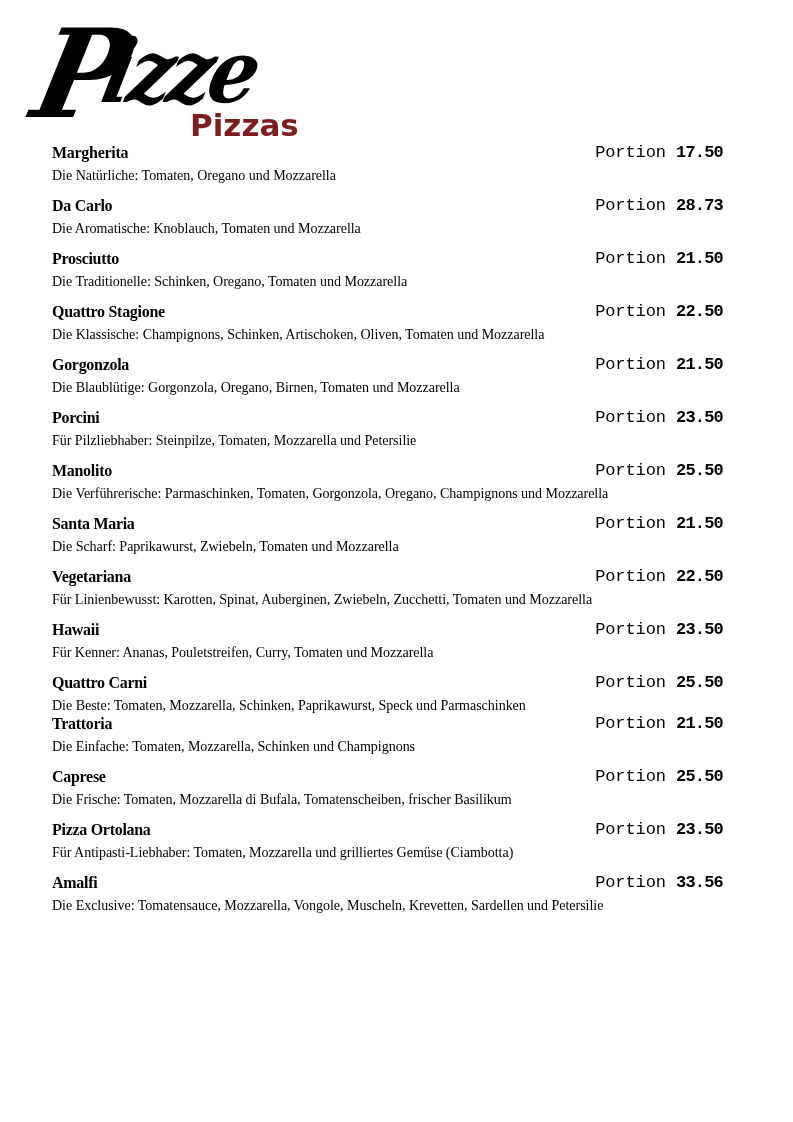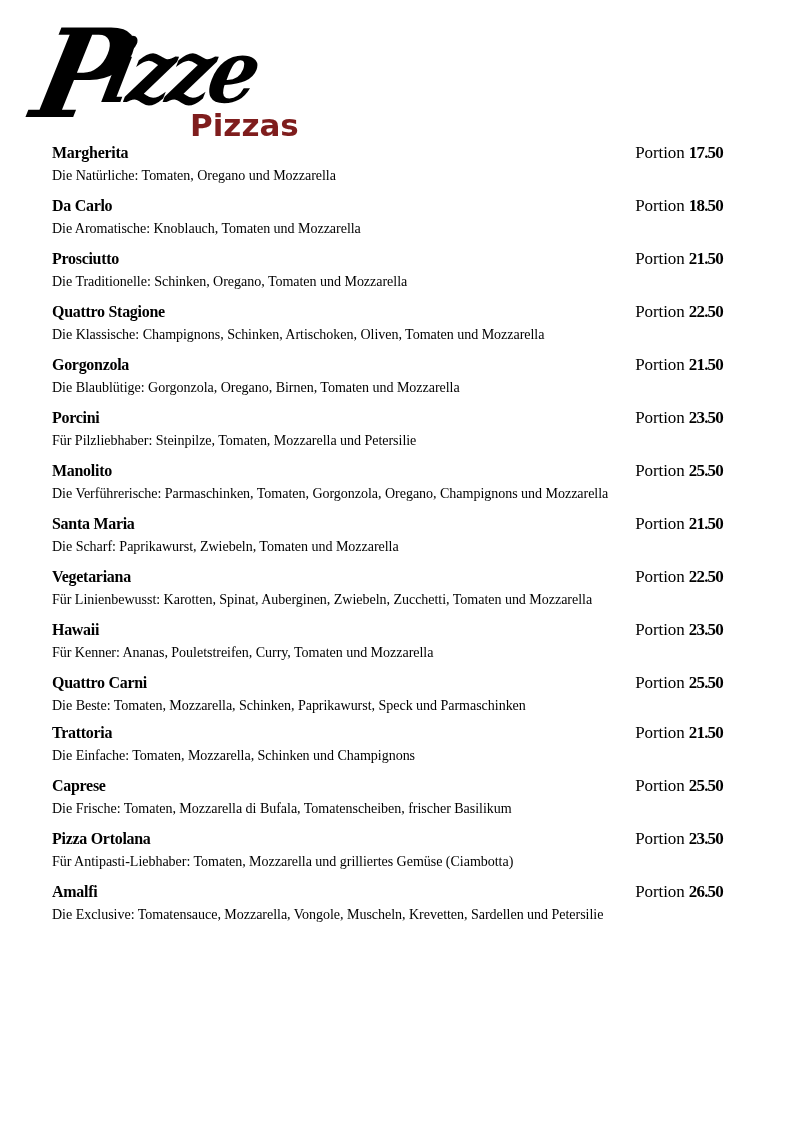--- a/index.html
+++ b/index.html
@@ -93,21 +93,21 @@
     font-family: "Liberation Serif", "DejaVu Serif", serif;
     font-weight: 700;
     font-size: 17px;
     line-height: 20px;
     letter-spacing: -0.3px;
     white-space: nowrap;
     transform: scaleX(0.94);
     transform-origin: left center;
   }
   .item-price {
-    font-family: Liberation Serif, serif;
+    font-family: Liberation Mono, monospace;
     font-weight: 400;
     font-size: 17px;
     line-height: 20px;
     white-space: nowrap;
     text-align: right;
     letter-spacing: -0.1px;
   }
   .item-price .amount {
     font-weight: 700;
     letter-spacing: -0.8px;
@@ -119,21 +119,21 @@
     line-height: 18px;
     letter-spacing: -0.05px;
     margin-top: 3px;
     white-space: nowrap;
     transform: scaleX(0.97);
     transform-origin: left center;
   }
   
   .menu-item { margin-bottom: 12px; }
   
-  .menu-item.tight { margin-bottom: 9px; }
+  .menu-item.tight { margin-bottom: 0; }
 </style>
 </head>
 <body style="background: rgb(255, 255, 255); color: rgb(0, 0, 0);">
 
 <div class="page">
 
   <div class="header">
     <div class="script-title">
       <span class="cap">P</span><span class="tail">izze</span>
     </div>
@@ -144,21 +144,21 @@
       <div class="menu-item">
         <div class="item-head">
           <div class="item-name">Margherita</div>
           <div class="item-price"><span class="label">Portion</span> <span class="amount">17.50</span></div>
         </div>
         <div class="item-desc">Die Natürliche: Tomaten, Oregano und Mozzarella</div>
       </div>
       <div class="menu-item">
         <div class="item-head">
           <div class="item-name">Da Carlo</div>
-          <div class="item-price"><span class="label">Portion</span> <span class="amount">18.50</span></div>
+          <div class="item-price"><span class="label">Portion</span> <span class="amount">28.73</span></div>
         </div>
         <div class="item-desc">Die Aromatische: Knoblauch, Tomaten und Mozzarella</div>
       </div>
       <div class="menu-item">
         <div class="item-head">
           <div class="item-name">Prosciutto</div>
           <div class="item-price"><span class="label">Portion</span> <span class="amount">21.50</span></div>
         </div>
         <div class="item-desc">Die Traditionelle: Schinken, Oregano, Tomaten und Mozzarella</div>
       </div>
@@ -235,19 +235,19 @@
       <div class="menu-item">
         <div class="item-head">
           <div class="item-name">Pizza Ortolana</div>
           <div class="item-price"><span class="label">Portion</span> <span class="amount">23.50</span></div>
         </div>
         <div class="item-desc">Für Antipasti-Liebhaber: Tomaten, Mozzarella und grilliertes Gemüse (Ciambotta)</div>
       </div>
       <div class="menu-item">
         <div class="item-head">
           <div class="item-name">Amalfi</div>
-          <div class="item-price"><span class="label">Portion</span> <span class="amount">26.50</span></div>
+          <div class="item-price"><span class="label">Portion</span> <span class="amount">33.56</span></div>
         </div>
         <div class="item-desc">Die Exclusive: Tomatensauce, Mozzarella, Vongole, Muscheln, Krevetten, Sardellen und Petersilie</div>
       </div>
     </div>
 
 </div>
 
 </body></html>

